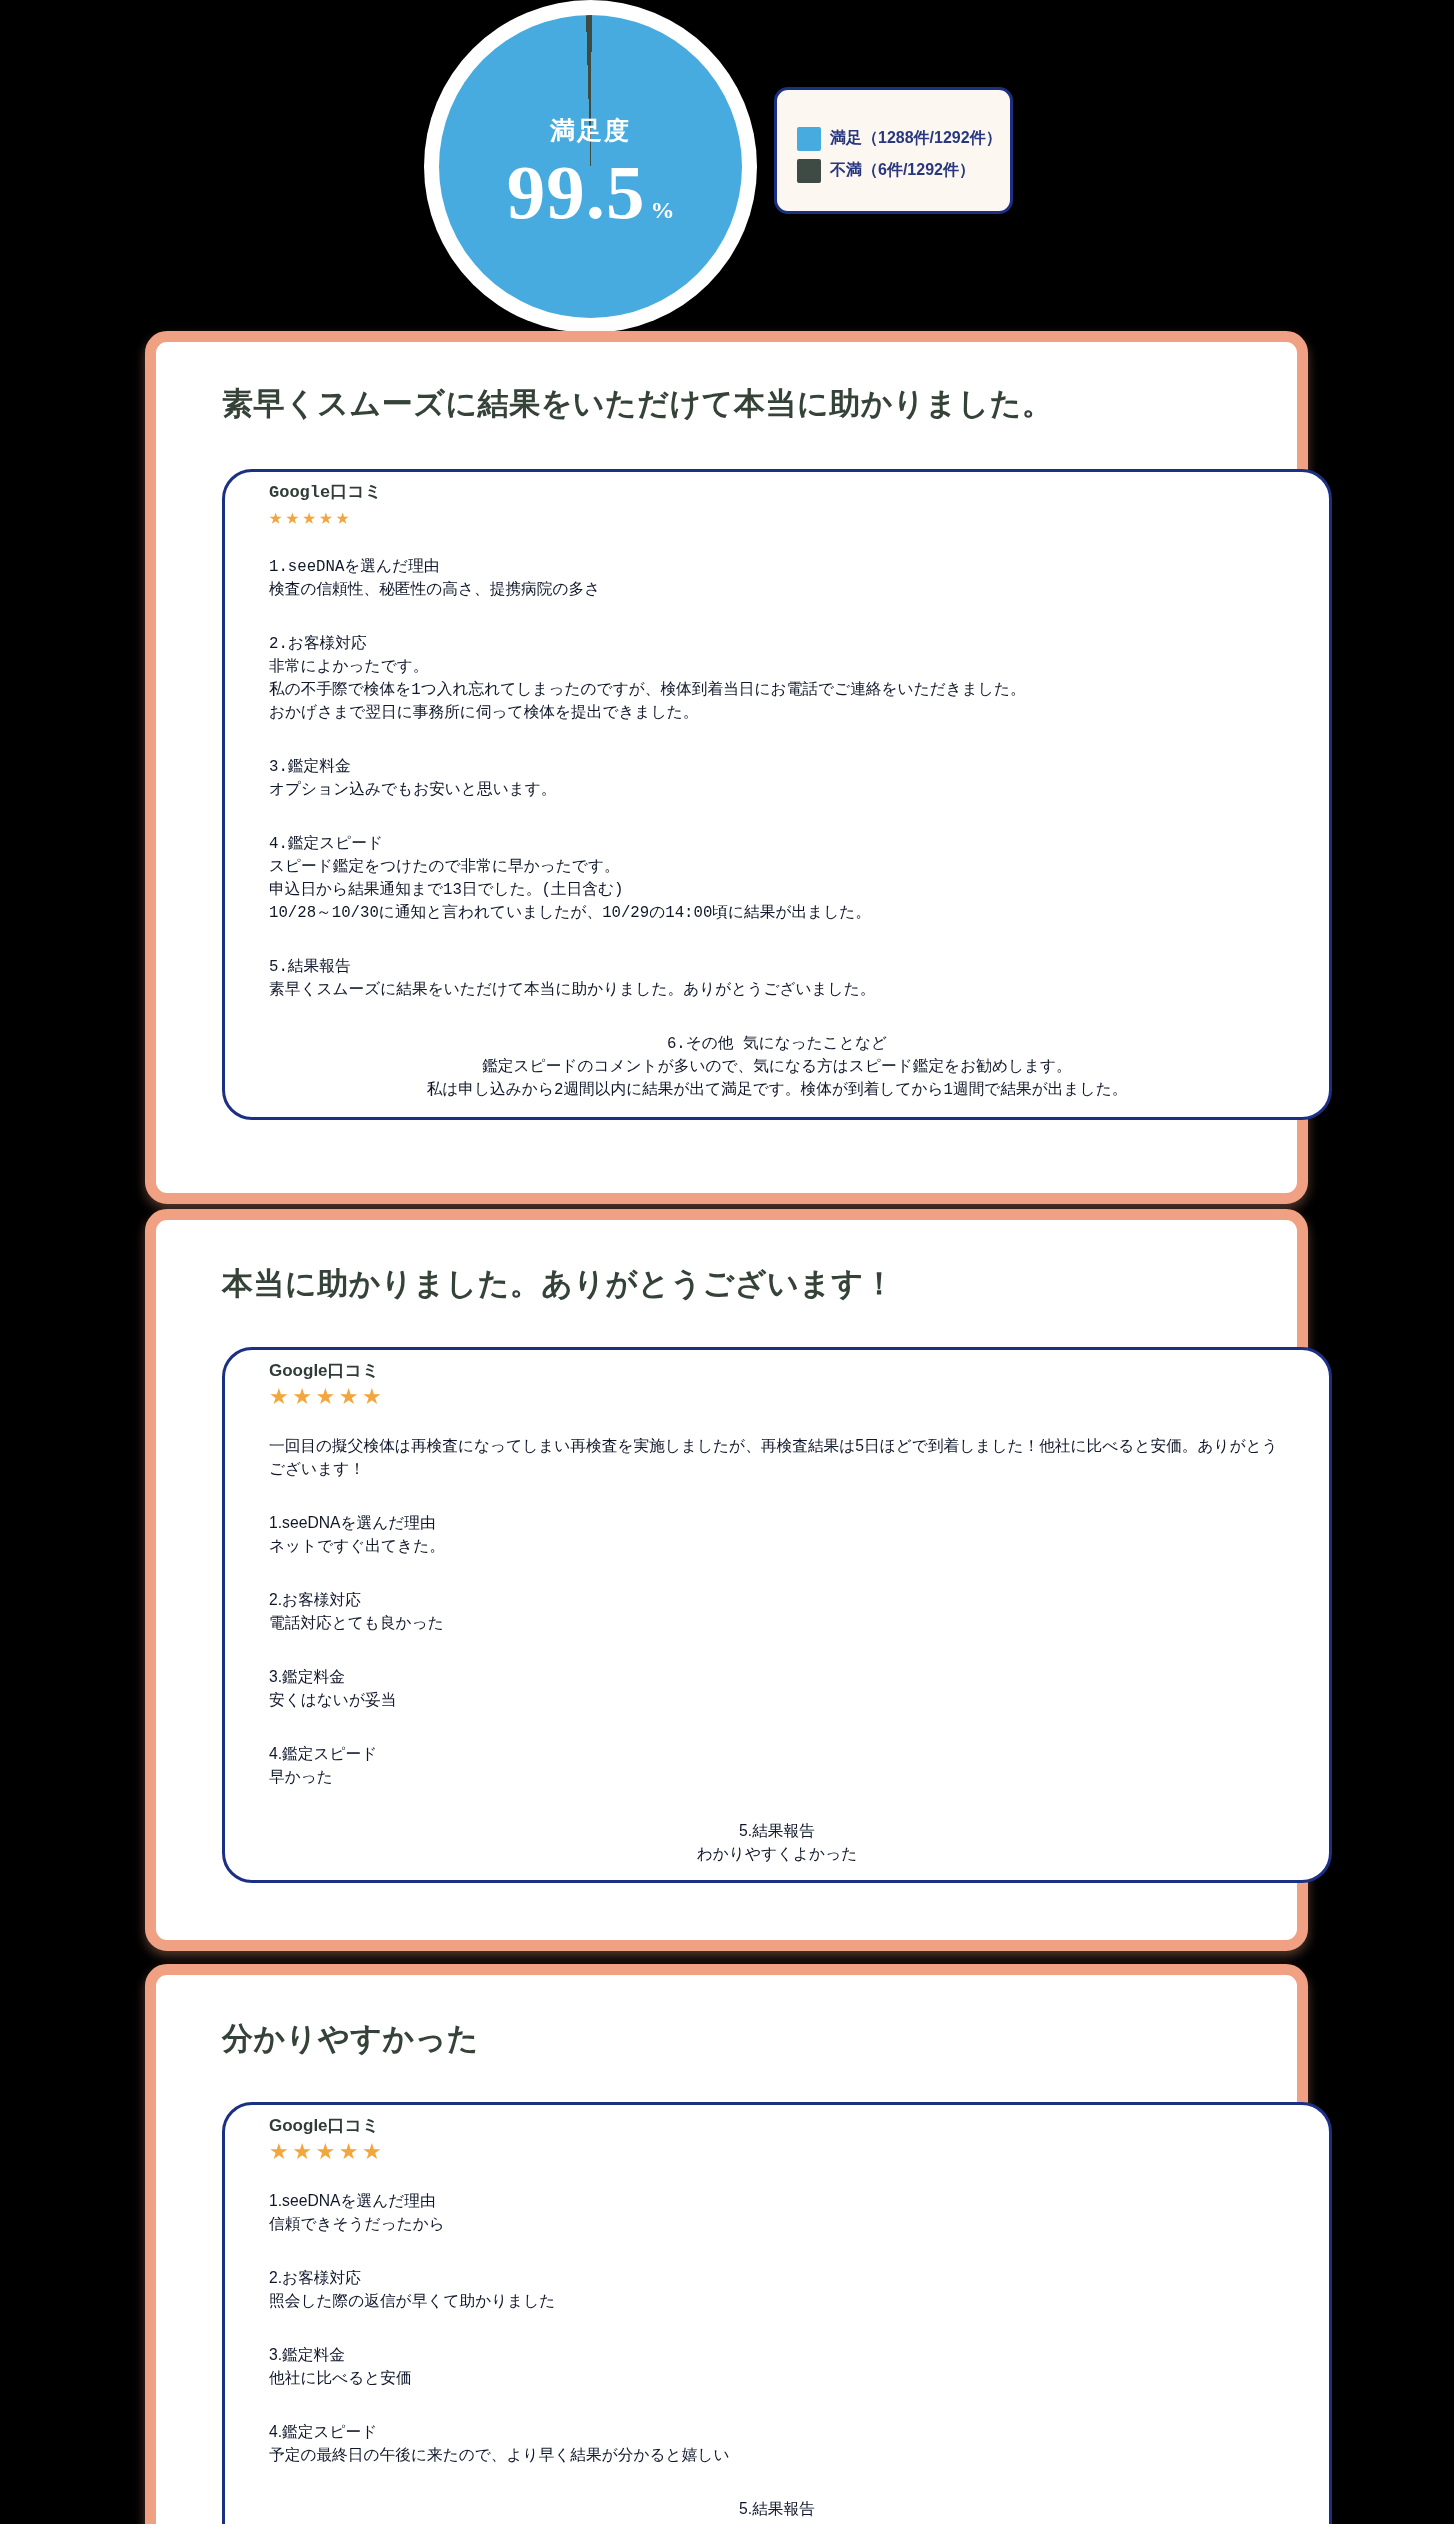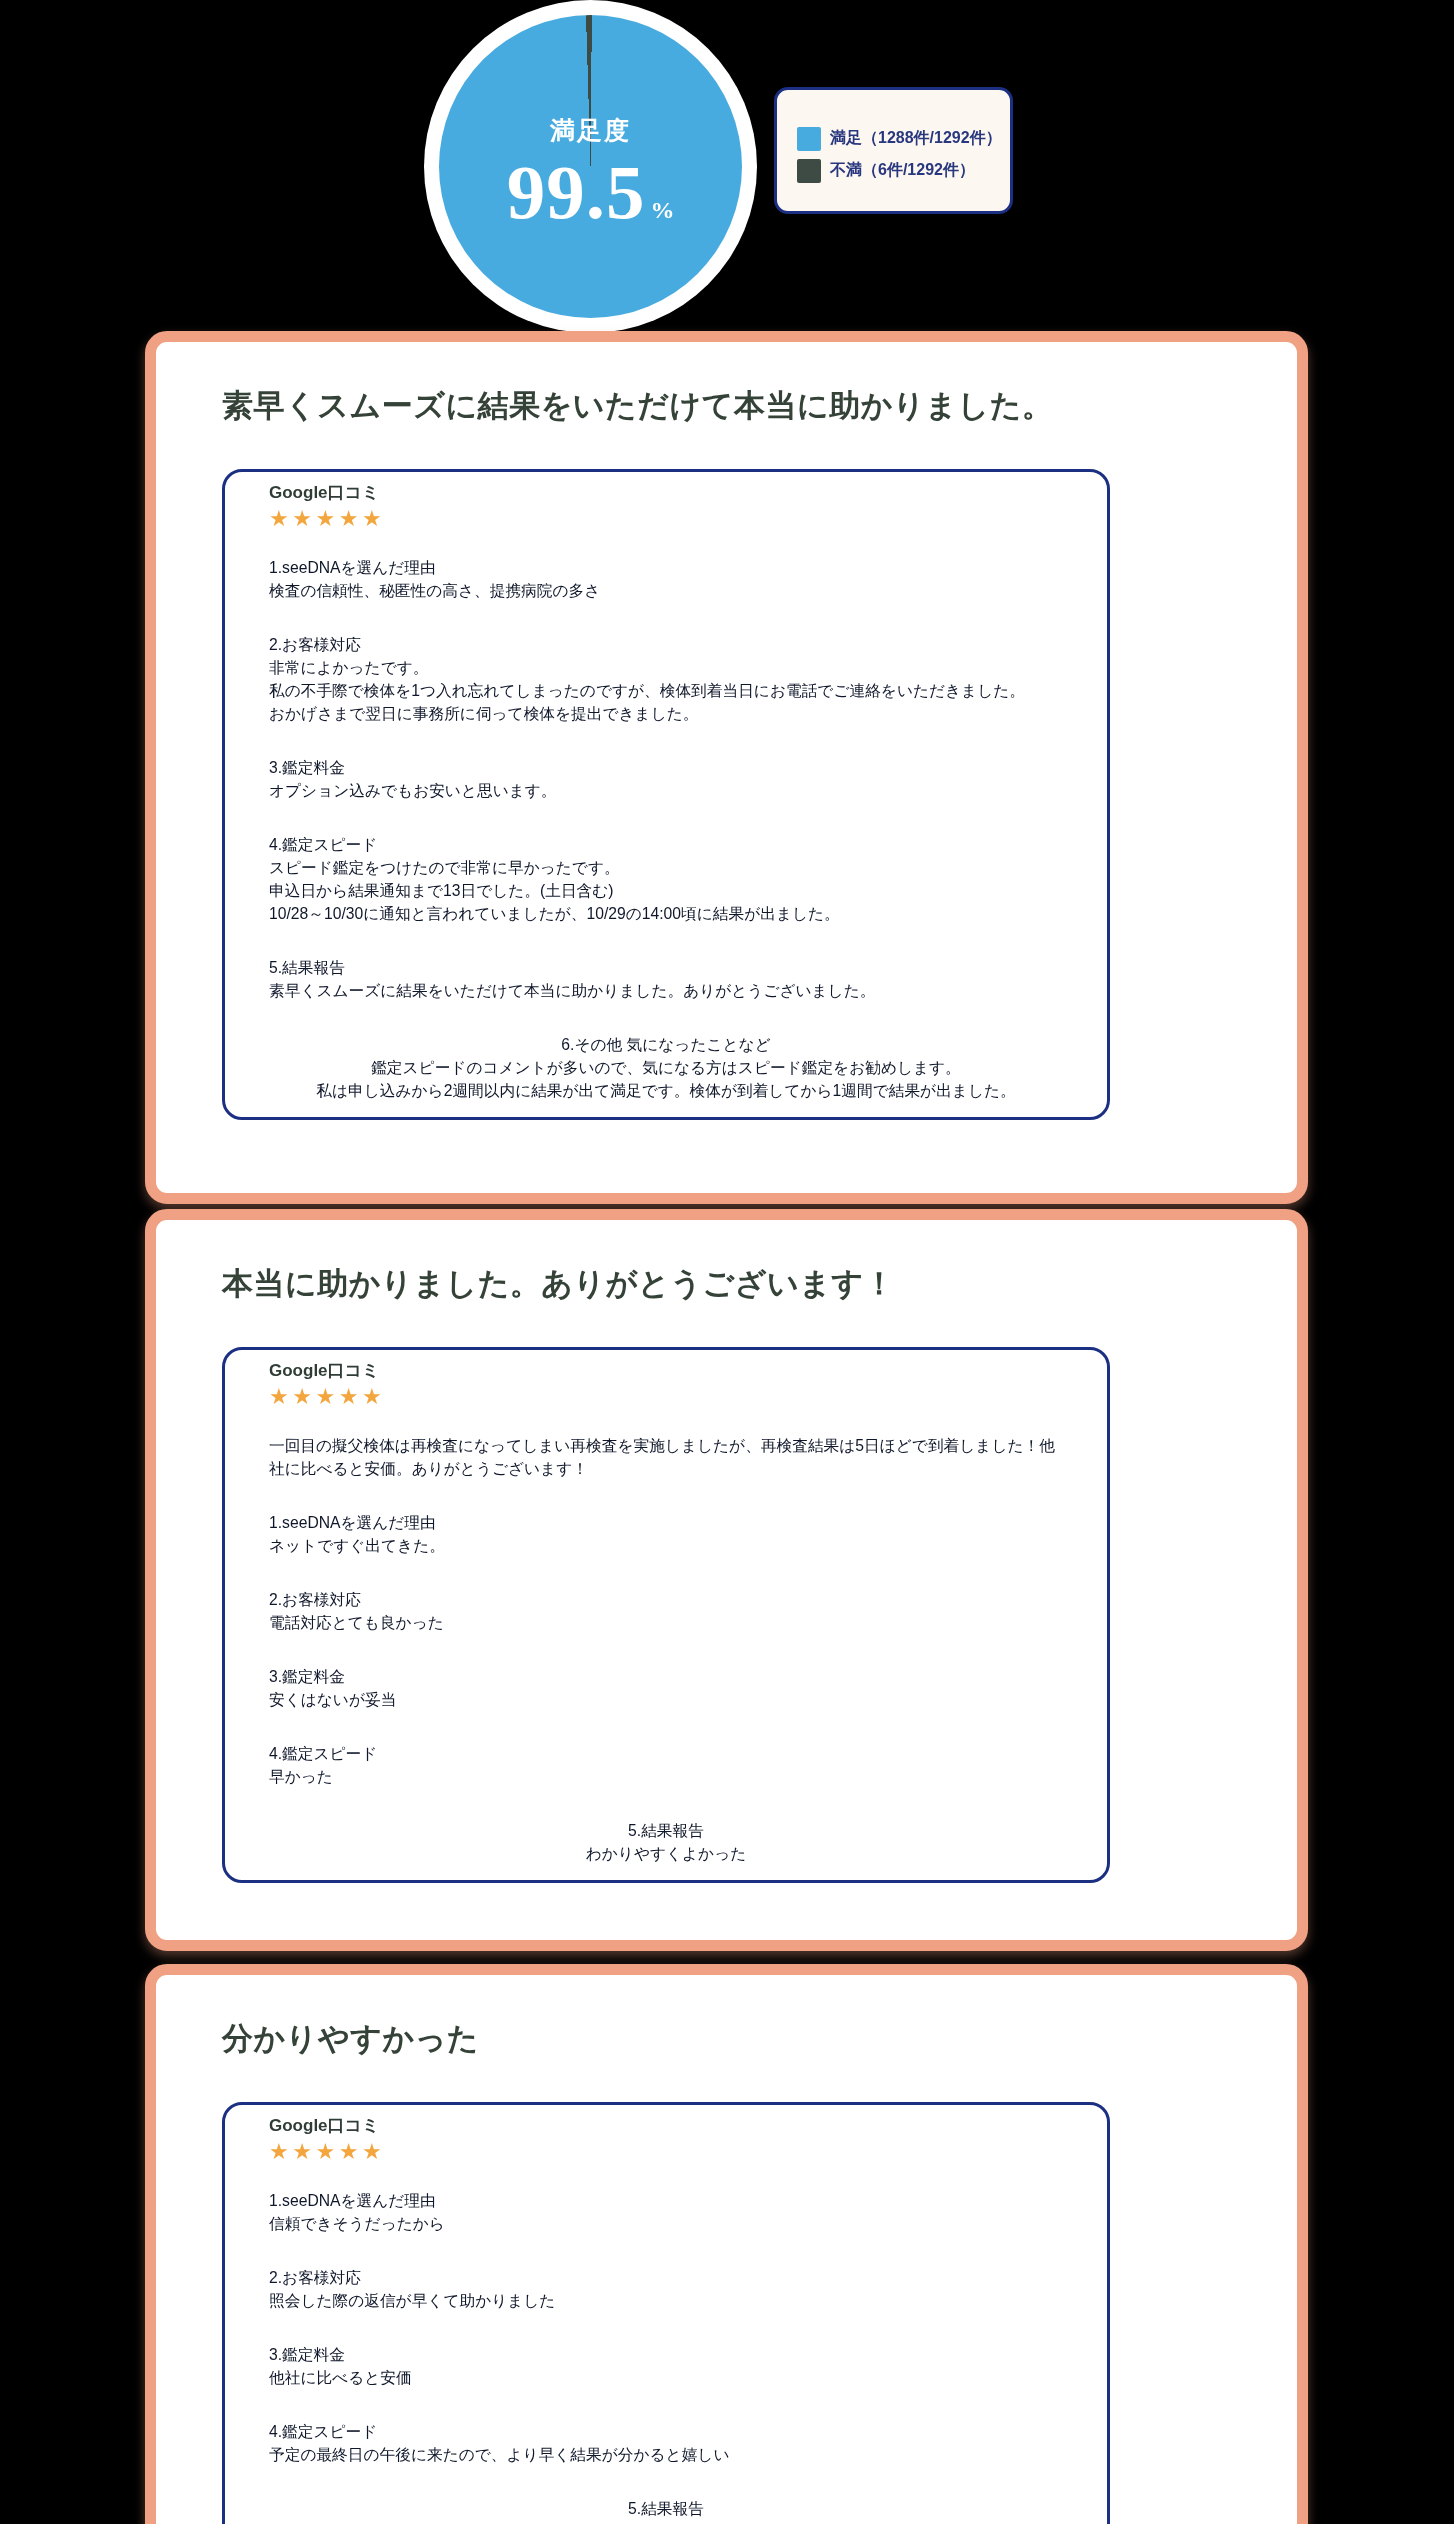--- a/index.html
+++ b/index.html
@@ -31,30 +31,30 @@
   .legend-row{display:flex;align-items:center;gap:9px;}
   .legend-swatch{width:24px;height:24px;border-radius:2px;flex:0 0 auto;}
   .legend-text{font-size:16px;font-weight:600;color:#28377E;white-space:nowrap;}
   
   .card{
     position:absolute;left:145px;width:1163px;box-sizing:border-box;
     background:#fff;border:11px solid #F0A183;border-radius:22px;
     padding:44px 63px 20px 66px;
     box-shadow:0 5px 11px rgba(240,161,131,.35);
   }
-  .card-1{top:331px;height:873px;}
+  .card-1{top:331px;height:873px;font-family:Liberation Mono, monospace;}
   .card-2{top:1209px;height:742px;}
   .card-3{top:1964px;height:666px;border-bottom-left-radius:22px;}
   .card h2{
     margin:0 0 43px 0;font-size:31px;line-height:40px;font-weight:700;
     color:#344238;letter-spacing:0.5px;
   }
   .review-box{
-    box-sizing:border-box;width:888px;
-    border:3px solid #1C3083;border-radius:20px;background:#fff;
+    box-sizing:border-box;width:1110px;
+    border:3px solid #1C3083;border-radius:30px;background:#fff;
     padding:9px 44px 15px 44px;
   }
   .review-source{font-size:17px;line-height:23px;font-weight:600;color:#2F3D36;}
   .review-stars{font-size:22px;line-height:29px;color:#F3A63D;letter-spacing:3.5px;margin-bottom:23px;}
   .review-body p.para{margin:0 0 31px 0;font-size:15.7px;line-height:23px;color:#0f172a;}
   .review-body p.para:last-child{margin-bottom:0;text-align:center;}
 </style>
 </head>
 <body>
 

